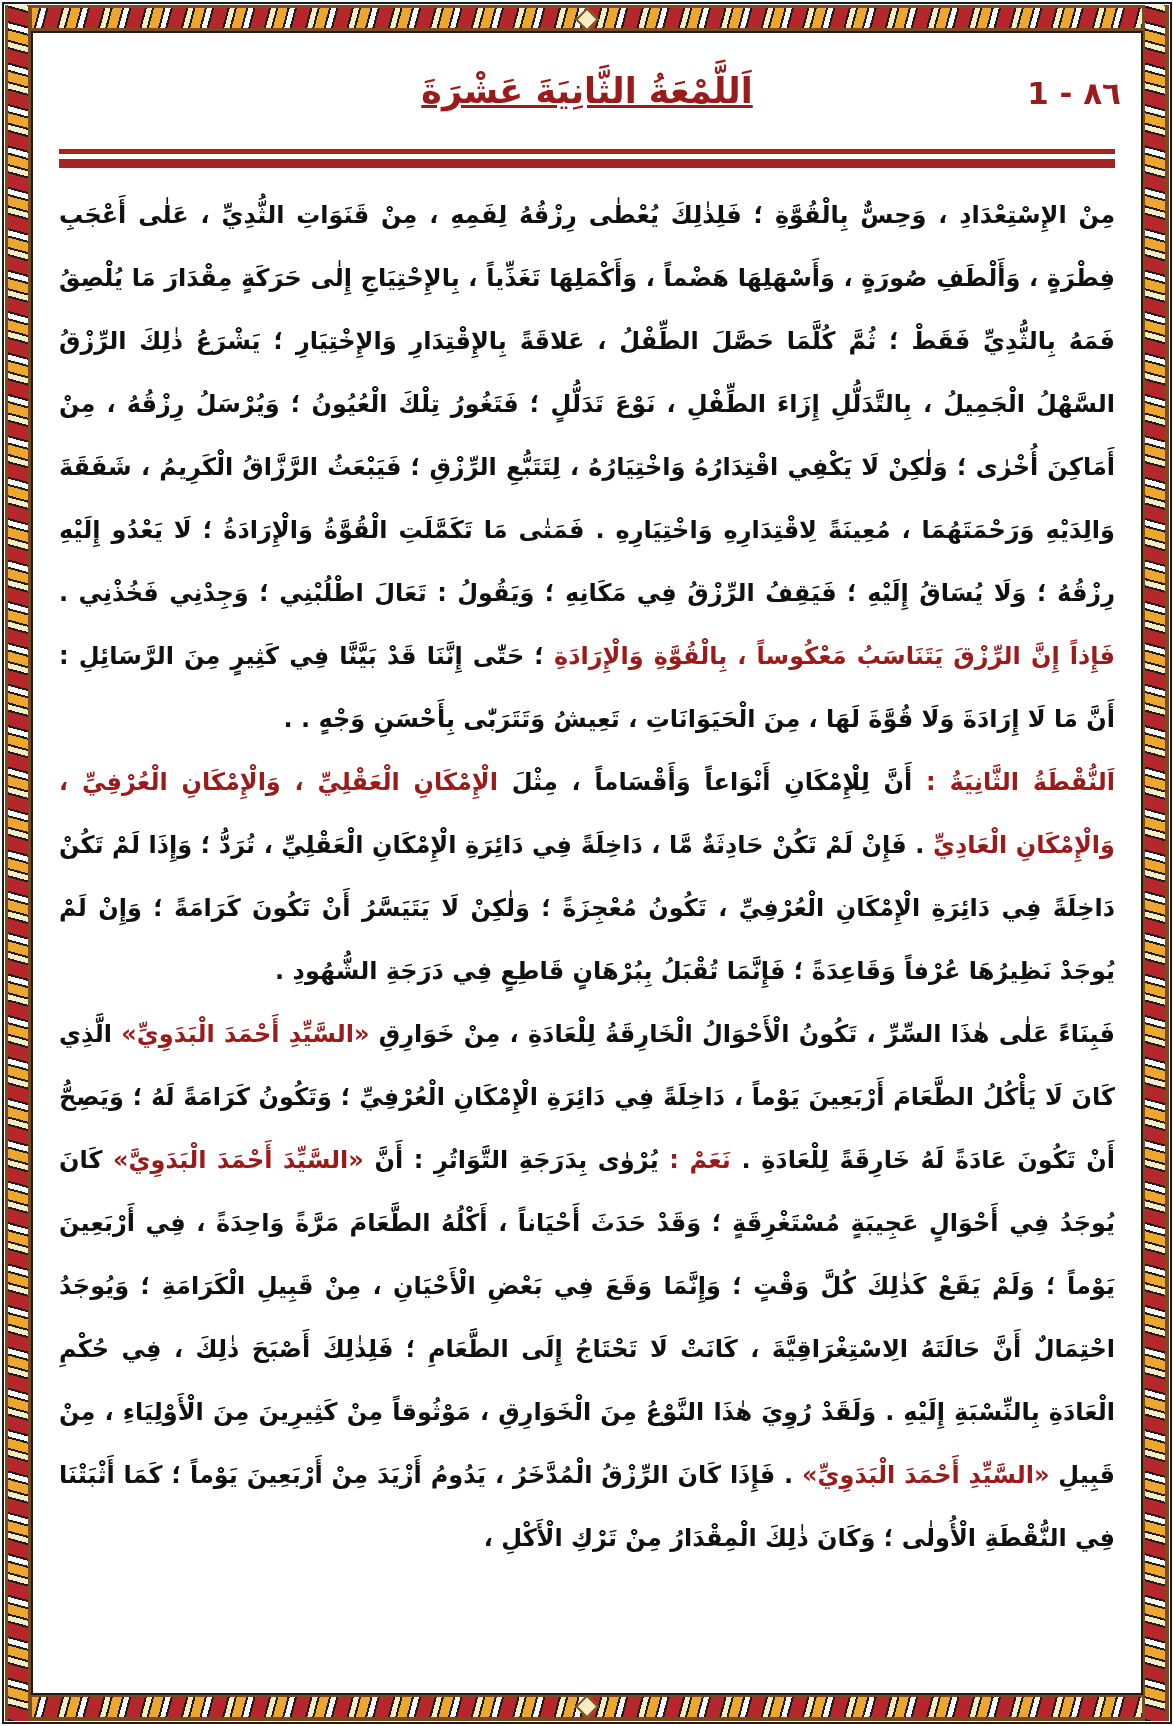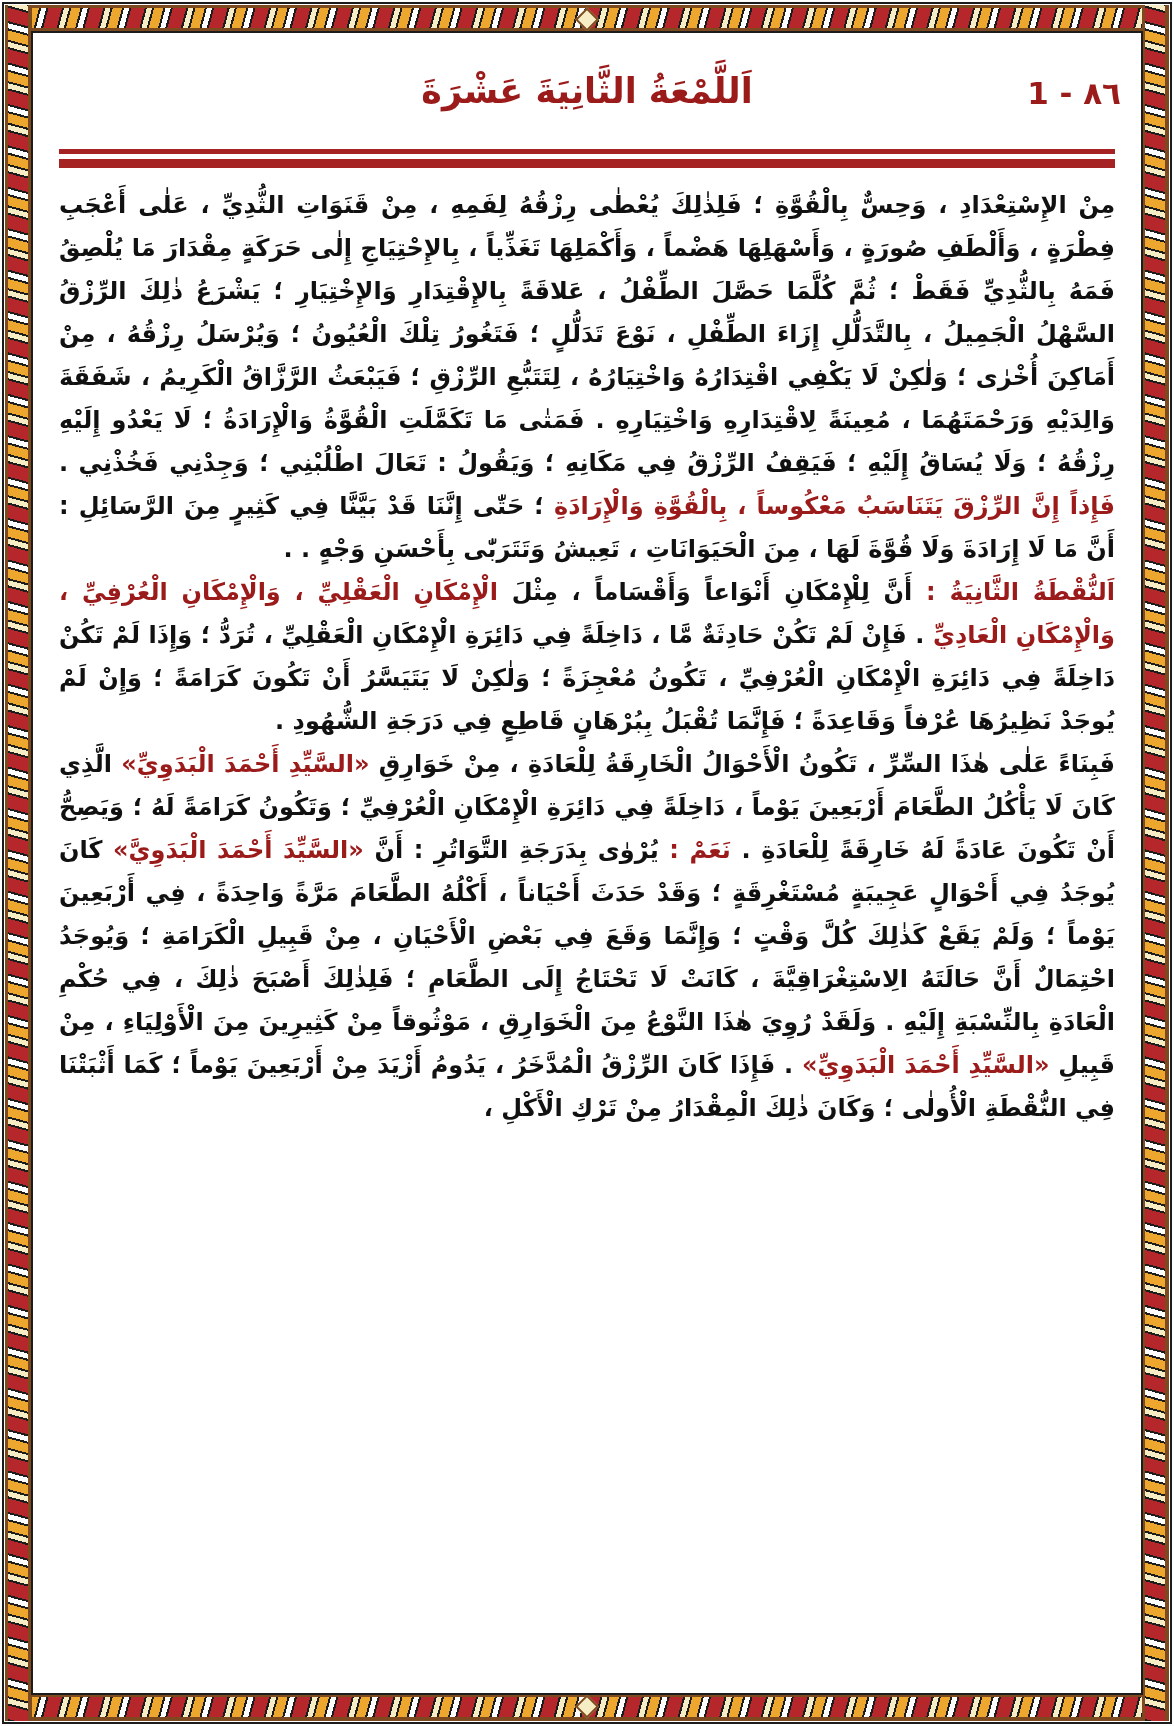--- a/index.html
+++ b/index.html
@@ -49,36 +49,37 @@
     direction:rtl;
     overflow:hidden;
   }
   .header{position:relative;height:92px;}
   .title{
     position:absolute;left:0;right:0;top:24px;
     text-align:center;
     color:var(--accent,#9b1a1a);
     font-size:35px;font-weight:bold;
     letter-spacing:1px;
+    text-decoration:underline;
   }
   .page-number-abs{
     position:absolute;top:28px;right:-4px;
     color:var(--accent,#9b1a1a);
     font-size:31px;font-weight:bold;
     direction:rtl;
   }
   .rules{margin:10px 2px 0 2px;}
   .rule-thin{height:5px;background:var(--rule,#a62324);}
   .rule-gap{height:5px;background:#ffffff;}
   .rule-thick{height:9px;background:var(--rule,#a62324);}
   .body-text{
     margin-top:16px;
     padding:0 2px;
     font-size:24px;
-    line-height:43px;
+    line-height:63px;
     color:#111111;
     text-align:justify;
     font-weight:bold;
   }
   .body-text p{margin:0;padding:0;}
   .red{color:var(--accent,#9b1a1a);}
 </style>
 </head>
 <body>
 

